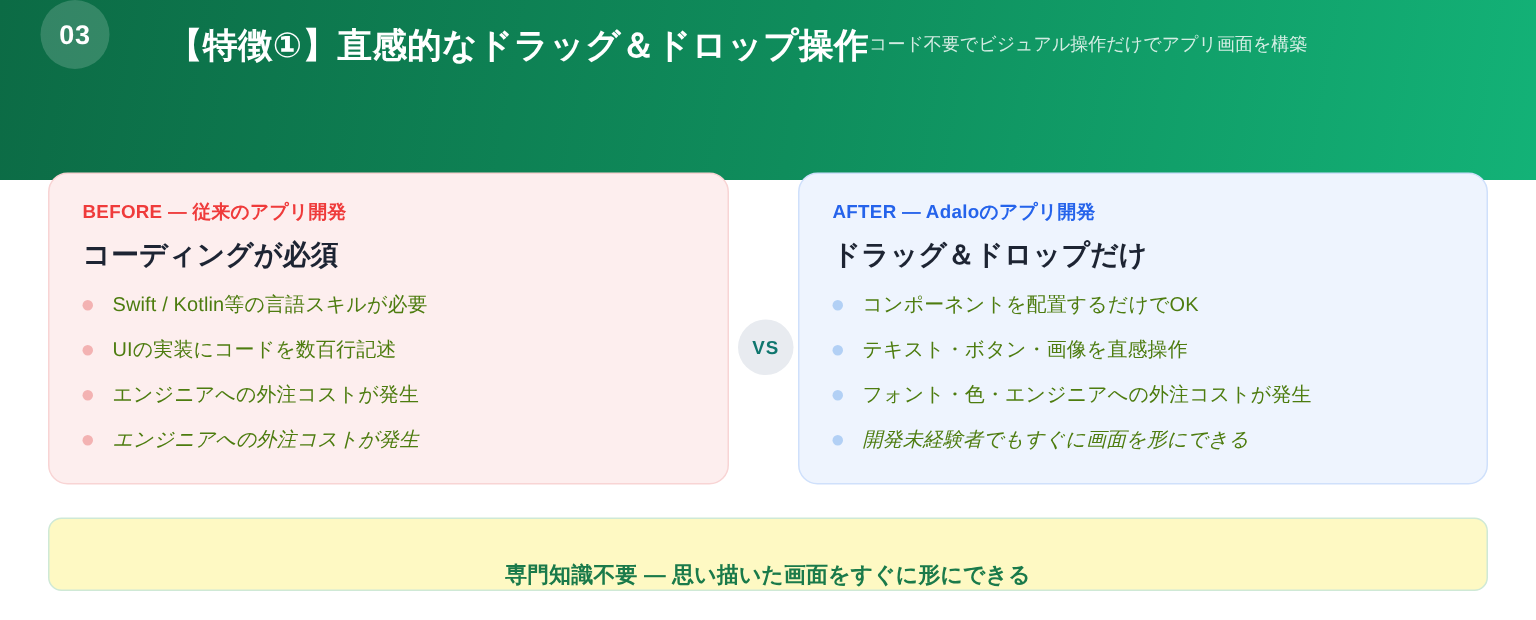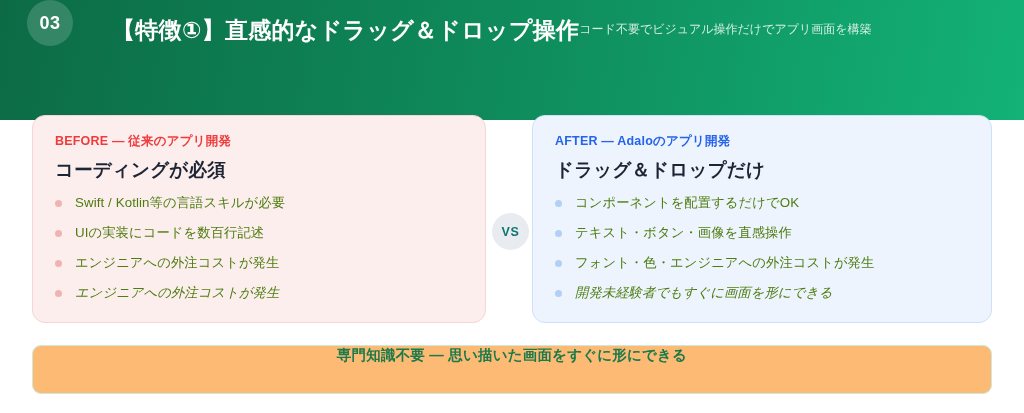--- a/index.html
+++ b/index.html
@@ -79,22 +79,22 @@
     position:absolute; left:492px; top:116px;
     width:37px; height:37px; border-radius:50%;
     background:#e8ebf0;
     display:flex; align-items:center; justify-content:center;
     color:#0f766e; font-size:12.5px; font-weight:bold; letter-spacing:.6px;
   }
 
   
   .footer {
     position:absolute; left:32px; top:345px; width:960px; height:49px;
-    background:#fdba74; border:1px solid #cfe9d6; border-radius:9px;
-    display:flex; align-items:flex-start; justify-content:center;
+    background:#fef9c3; border:1px solid #cfe9d6; border-radius:9px;
+    display:flex; align-items:flex-end; justify-content:center;
   }
   .footer-text {
     color:#1a7a4a; font-size:14.5px; font-weight:bold; letter-spacing:.2px;
   }
 </style>
 </head>
 <body>
 
 <div class="slide">
 

